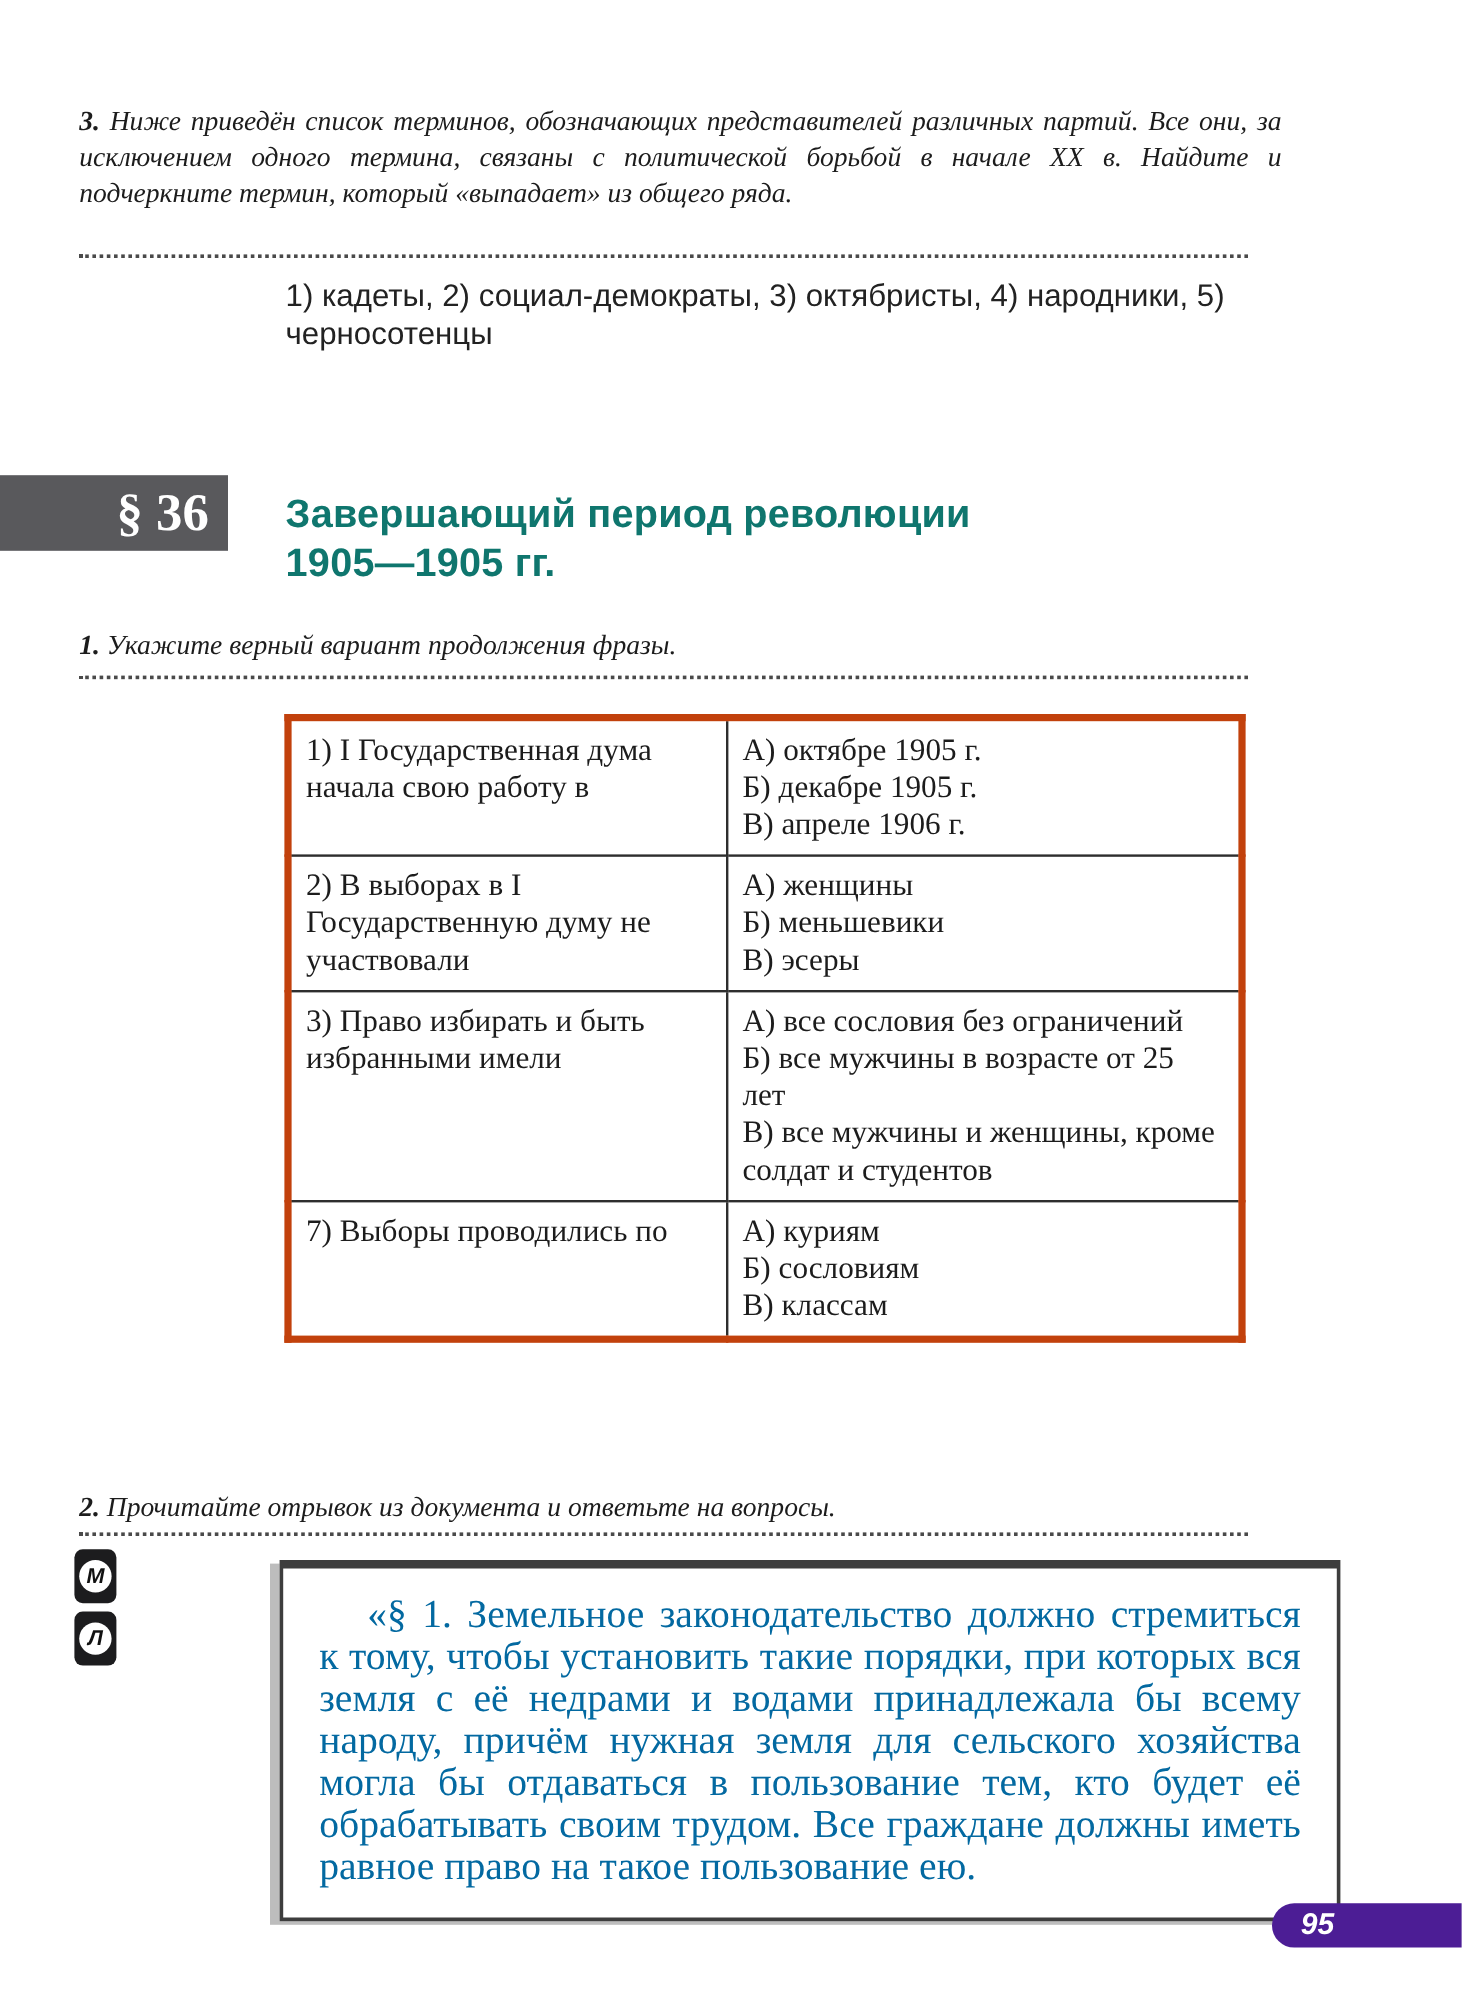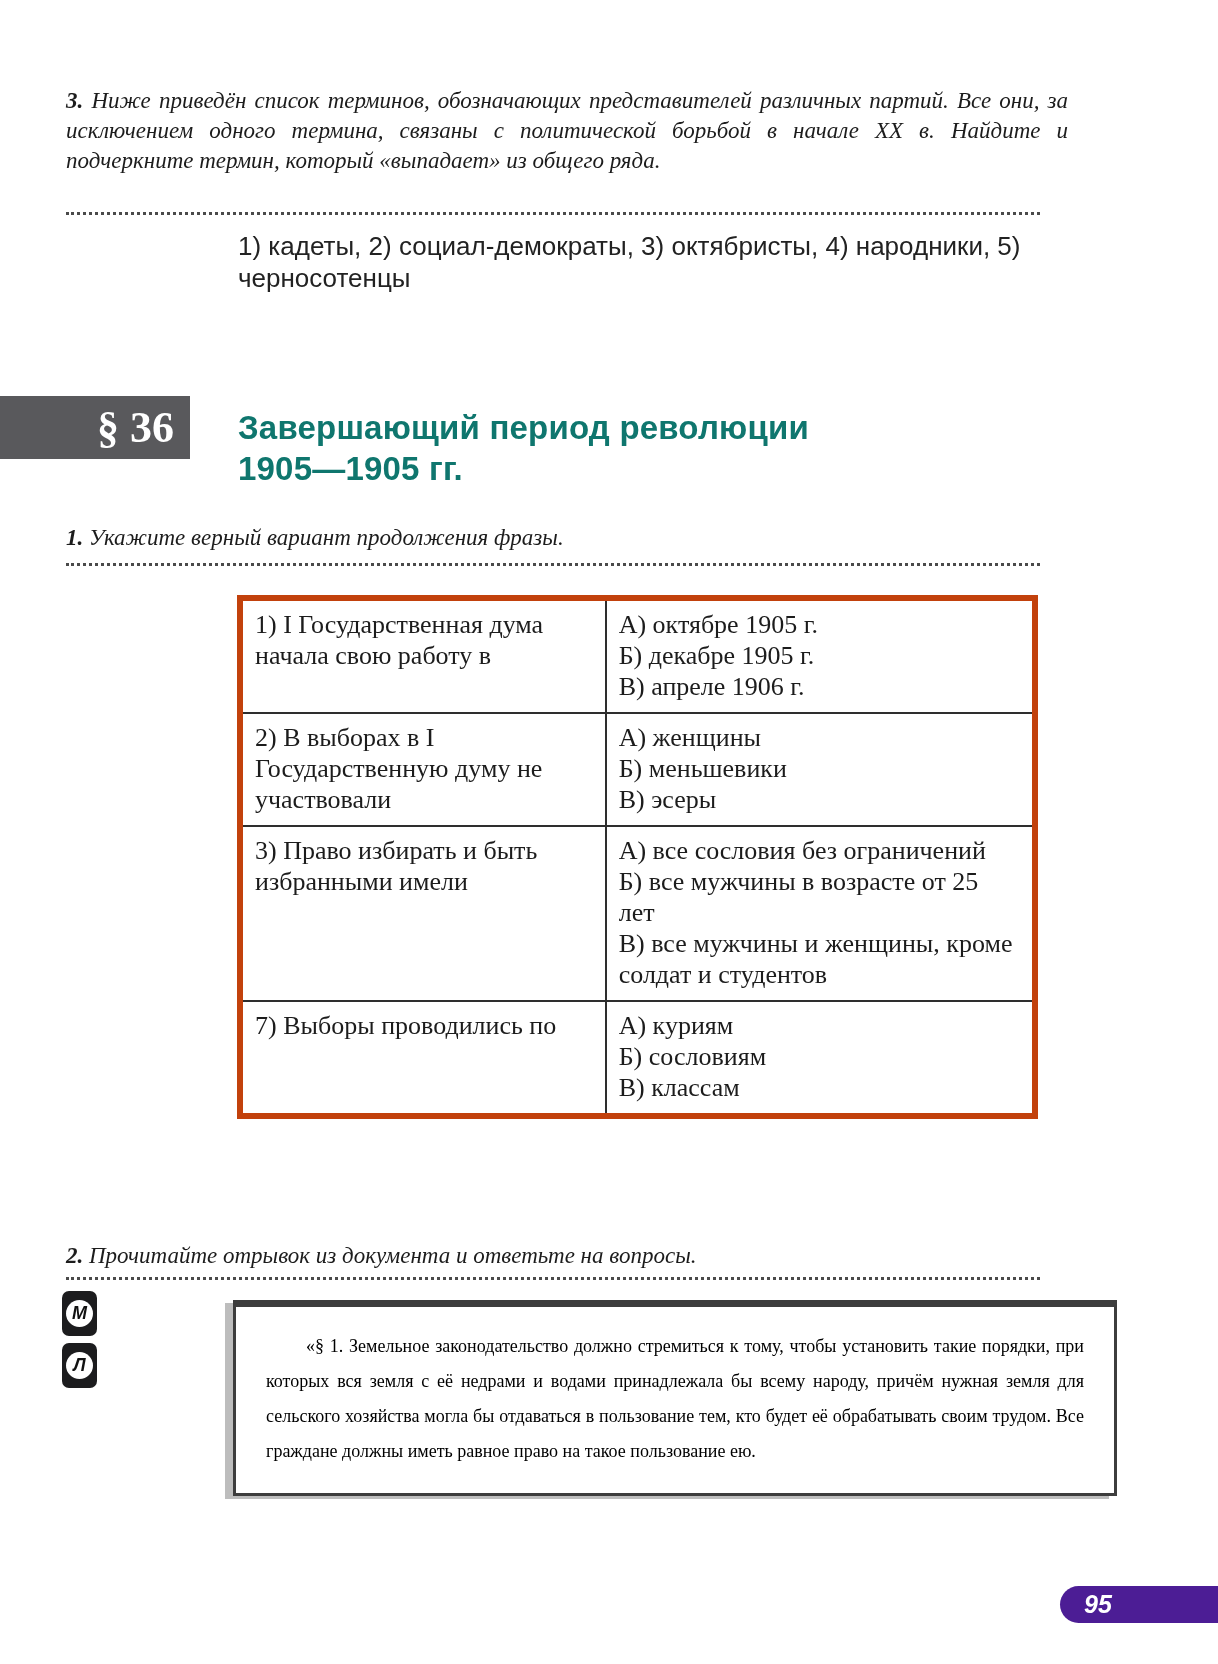--- a/index.html
+++ b/index.html
@@ -32,22 +32,22 @@
                border-radius:7px;display:flex;align-items:center;justify-content:center;}
   .margin-icon .disc{width:27px;height:27px;background:#fff;border-radius:50%;
                display:flex;align-items:center;justify-content:center;
                font-family:"Liberation Sans",sans-serif;font-weight:bold;font-style:italic;
                font-size:18px;color:#111;}
 
   .quote-box{position:absolute;left:233px;top:1300px;width:884px;box-sizing:border-box;
              border:3px solid #3d3d3d;border-top-width:7px;background:#fff;
              box-shadow:-8px 3px 0 #bdbdbd;
              padding:22px 30px 24px 30px;}
-  .quote-box .quote-text{font-size:18px;line-height:35px;text-align:justify;
-             text-indent:40px;color:#000000;}
+  .quote-box .quote-text{font-size:33px;line-height:35px;text-align:justify;
+             text-indent:40px;color:#0369a1;}
 
   .page-pill{position:absolute;right:0;top:1586px;width:158px;height:37px;background:#4c1d95;
              border-radius:19px 0 0 19px;display:flex;align-items:center;}
   .page-pill .num{color:#fff;font-family:"Liberation Sans",sans-serif;font-weight:bold;
              font-style:italic;font-size:25px;padding-left:24px;}
 </style>
 </head>
 <body>
 
 <div class="page">

